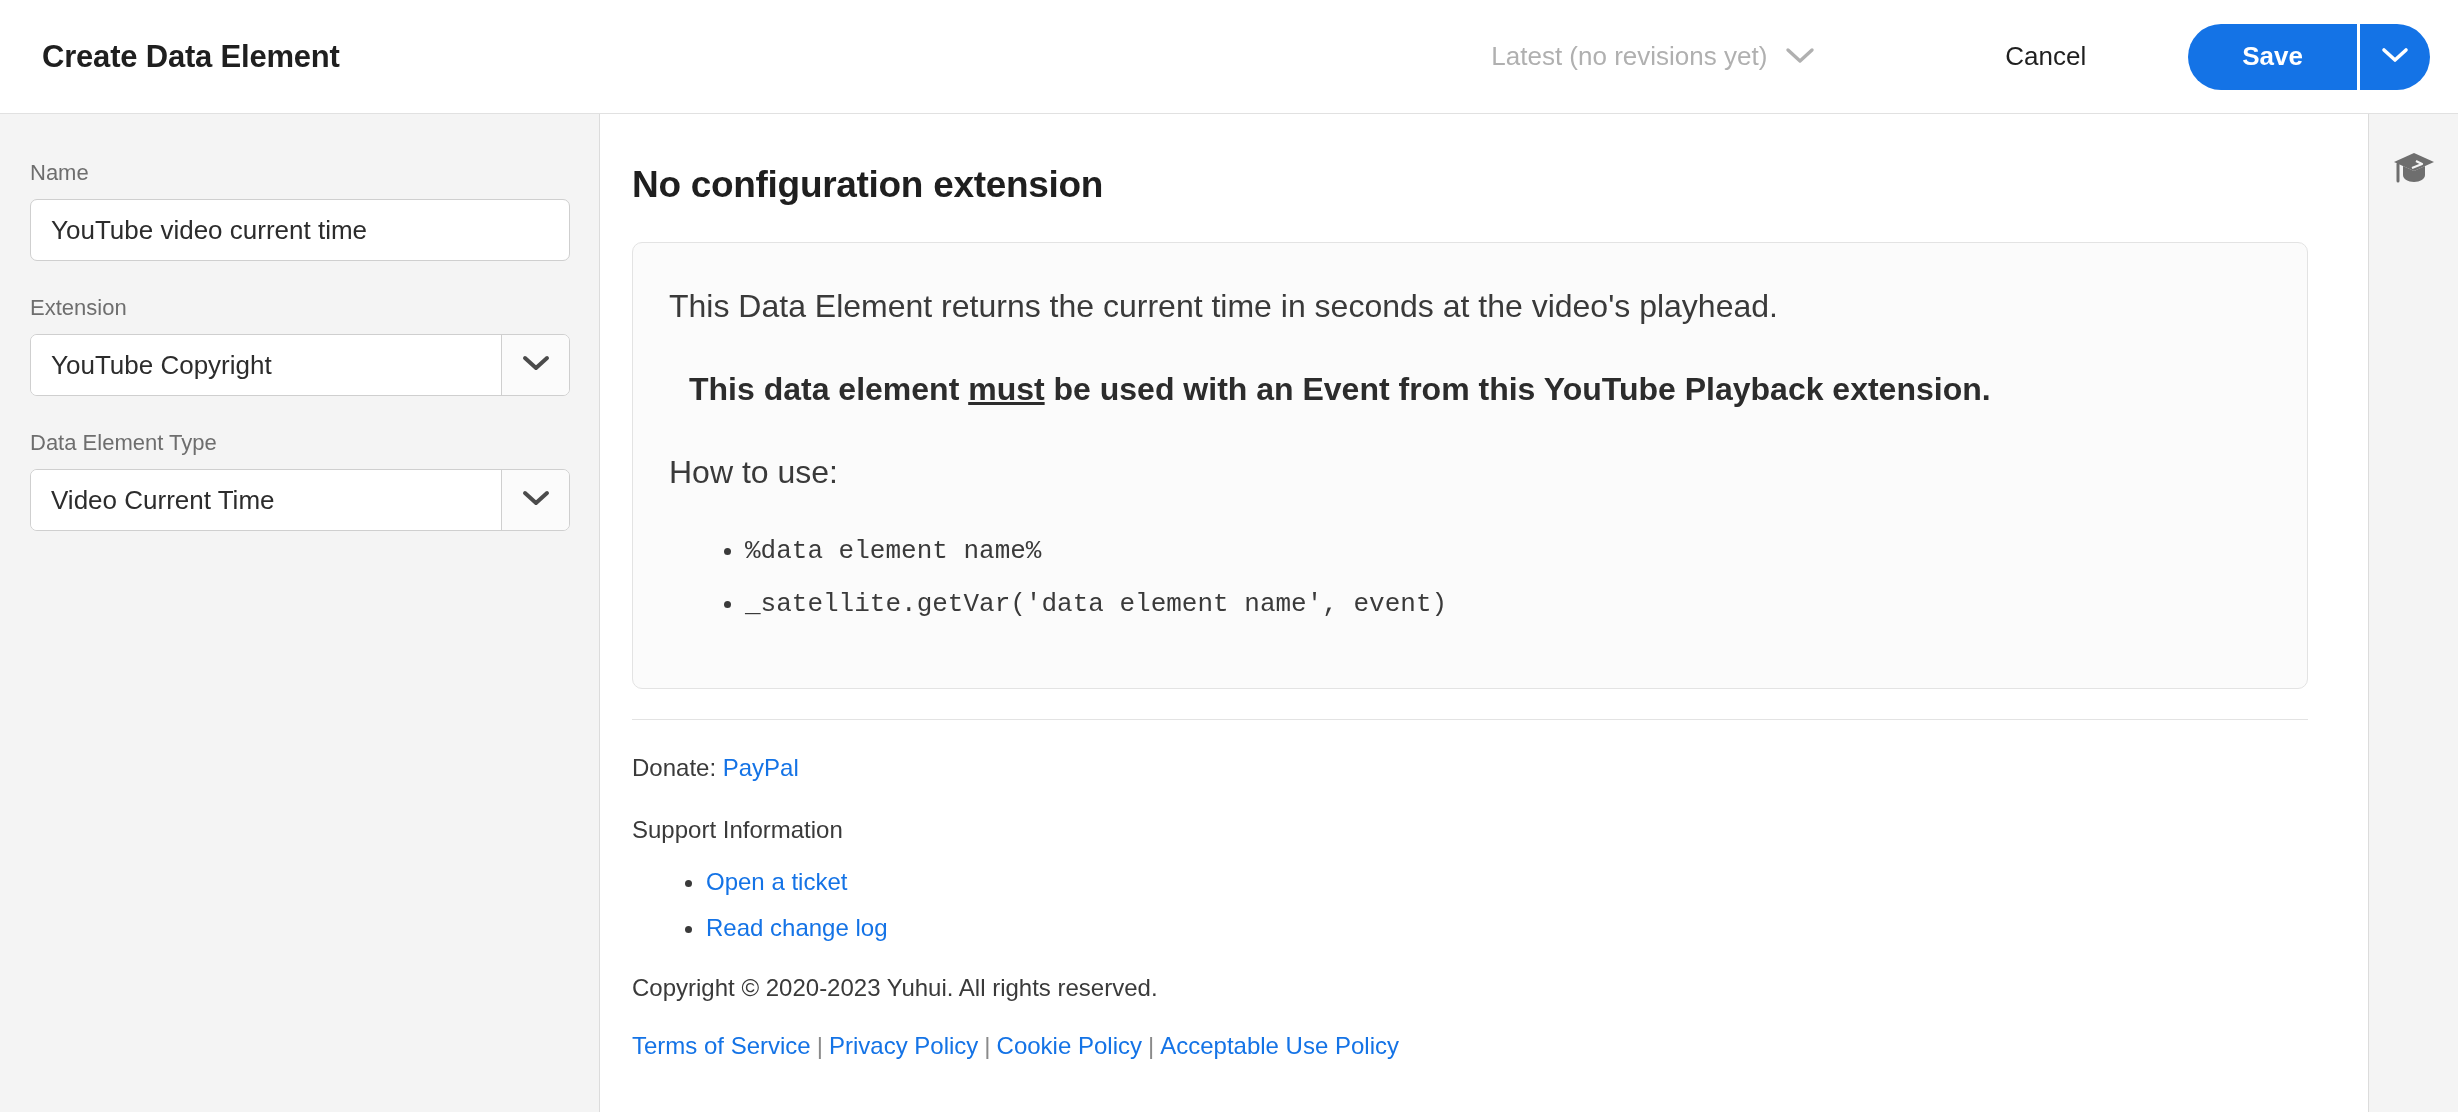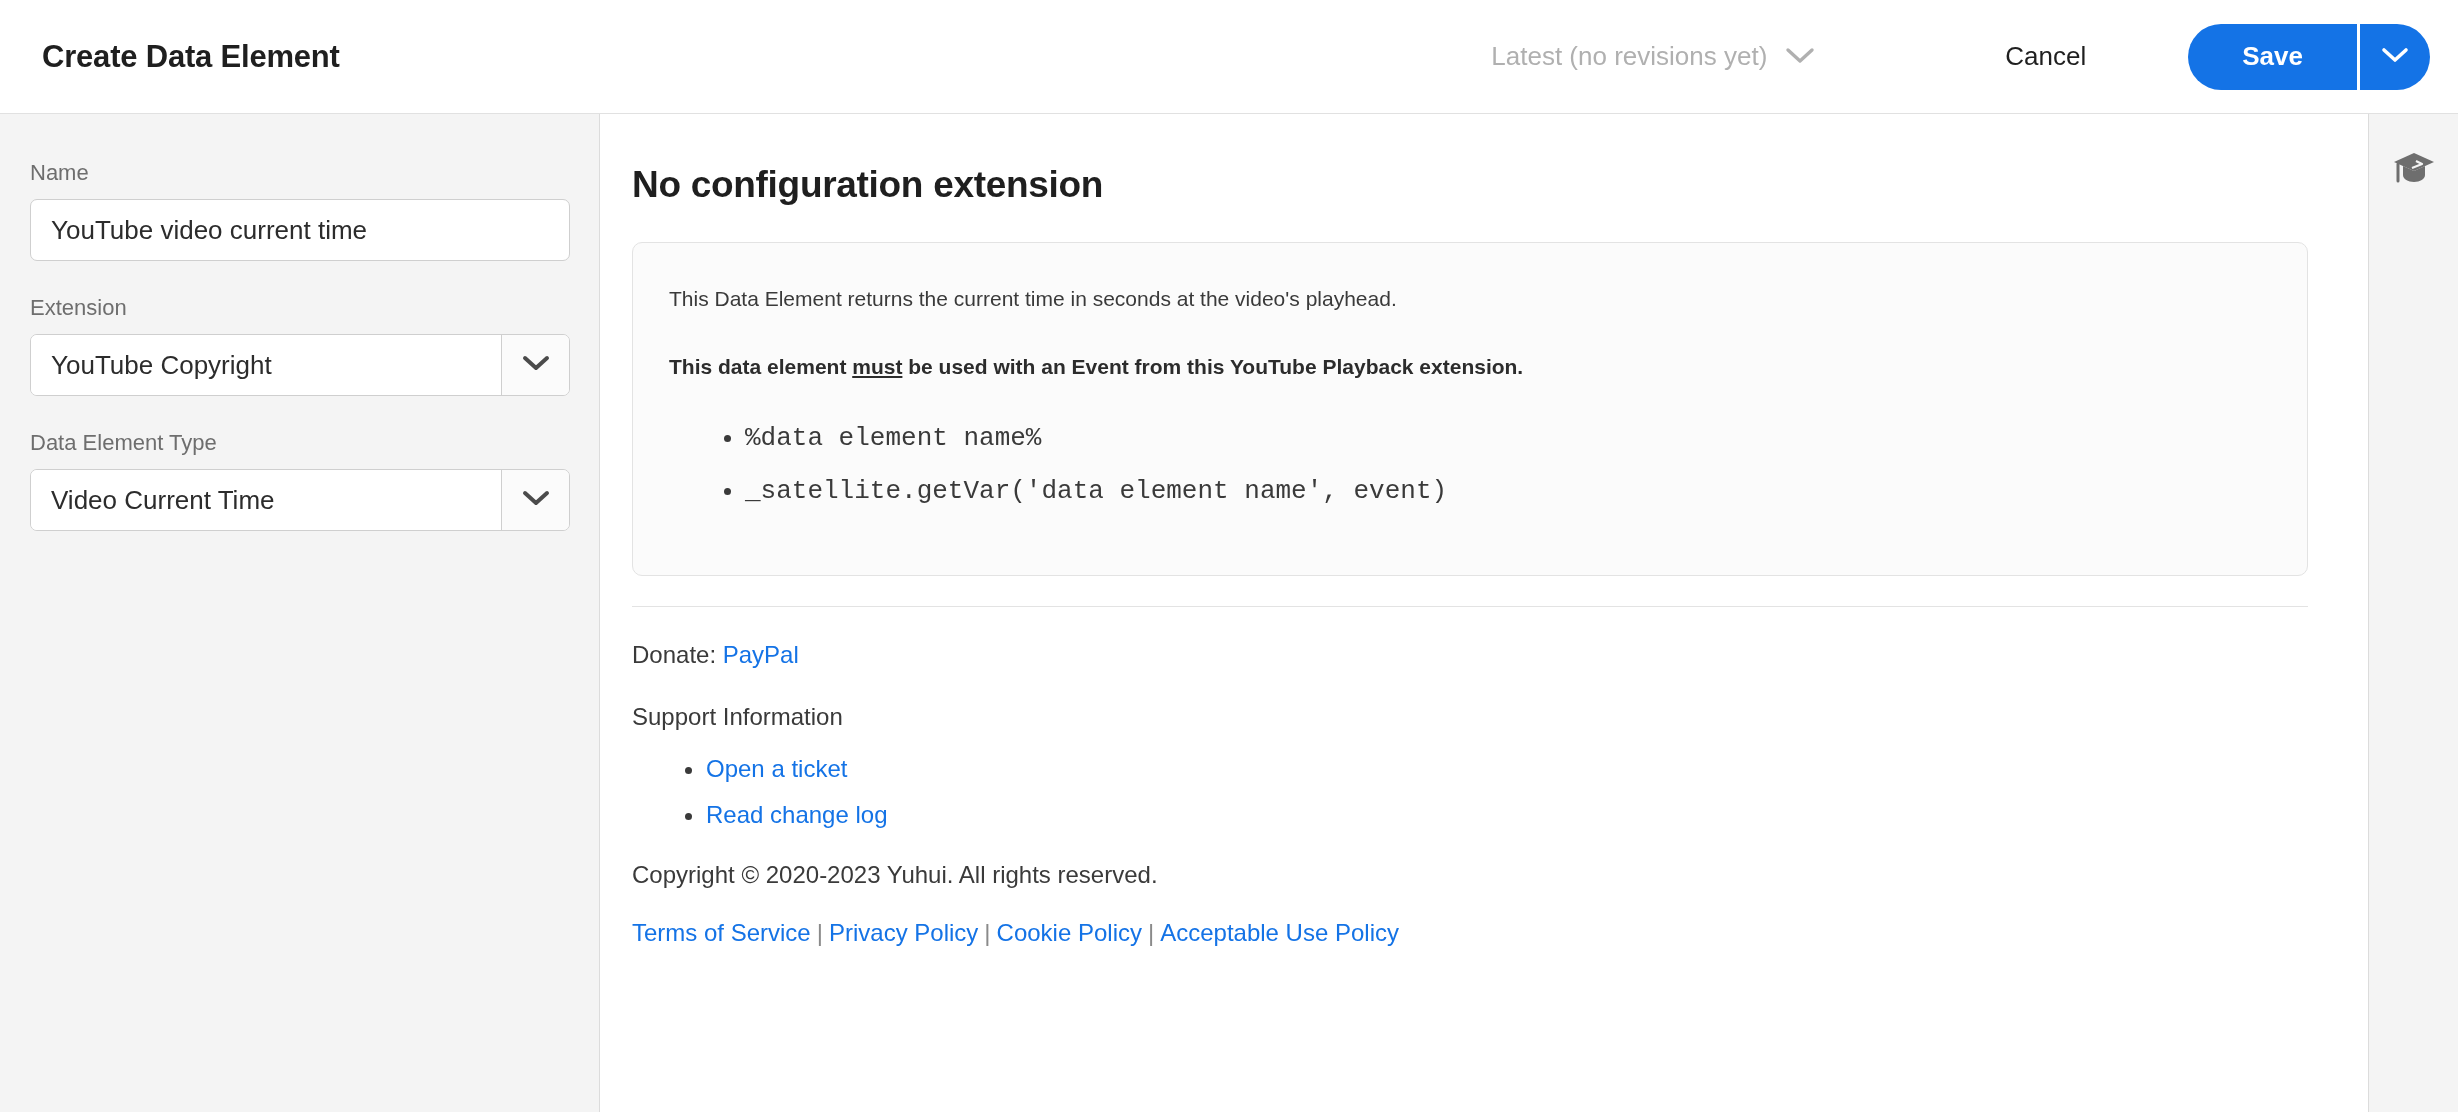--- a/index.html
+++ b/index.html
@@ -225,26 +225,26 @@
     padding: 42px 36px 46px 36px;
     max-width: 1690px;
   }
   .card-heading {
     font-size: 30px;
     color: #3a3a3a;
     margin: 0 0 42px 0;
     font-weight: normal;
   }
   .card-p {
-    font-size: 21px;
+    font-size: 32px;
     color: #3a3a3a;
     margin: 0 0 40px 0;
     line-height: 1.35;
   }
-  .card-p.bold { font-weight: bold; color: #2c2c2c; }
+  .card-p.bold { font-weight: bold; color: #2c2c2c; margin-left: 20px; }
   .card-p.bold u { text-decoration: underline; }
   .card-list {
     margin: 26px 0 0 0;
     padding-left: 76px;
     list-style: disc;
   }
   .card-list li {
     font-family: "Liberation Mono", monospace;
     font-size: 26px;
     color: #3a3a3a;
@@ -371,20 +371,21 @@
 
     </div>
 
     <div class="main">
 
       <h1 class="main-title">No configuration extension</h1>
 
       <div class="info-card">
         <p class="card-p">This Data Element returns the current time in seconds at the video's playhead.</p>
         <p class="card-p bold"><span>This data element </span><u>must</u><span> be used with an Event from this YouTube Playback extension.</span></p>
+        <p class="card-p">How to use:</p>
         <ul class="card-list">
           <li>%data element name%</li>
           <li>_satellite.getVar('data element name', event)</li>
         </ul>
       </div>
 
       <hr class="hr">
 
       <p class="foot-p"><span>Donate:</span> <a class="lnk" href="#">PayPal</a></p>
 

